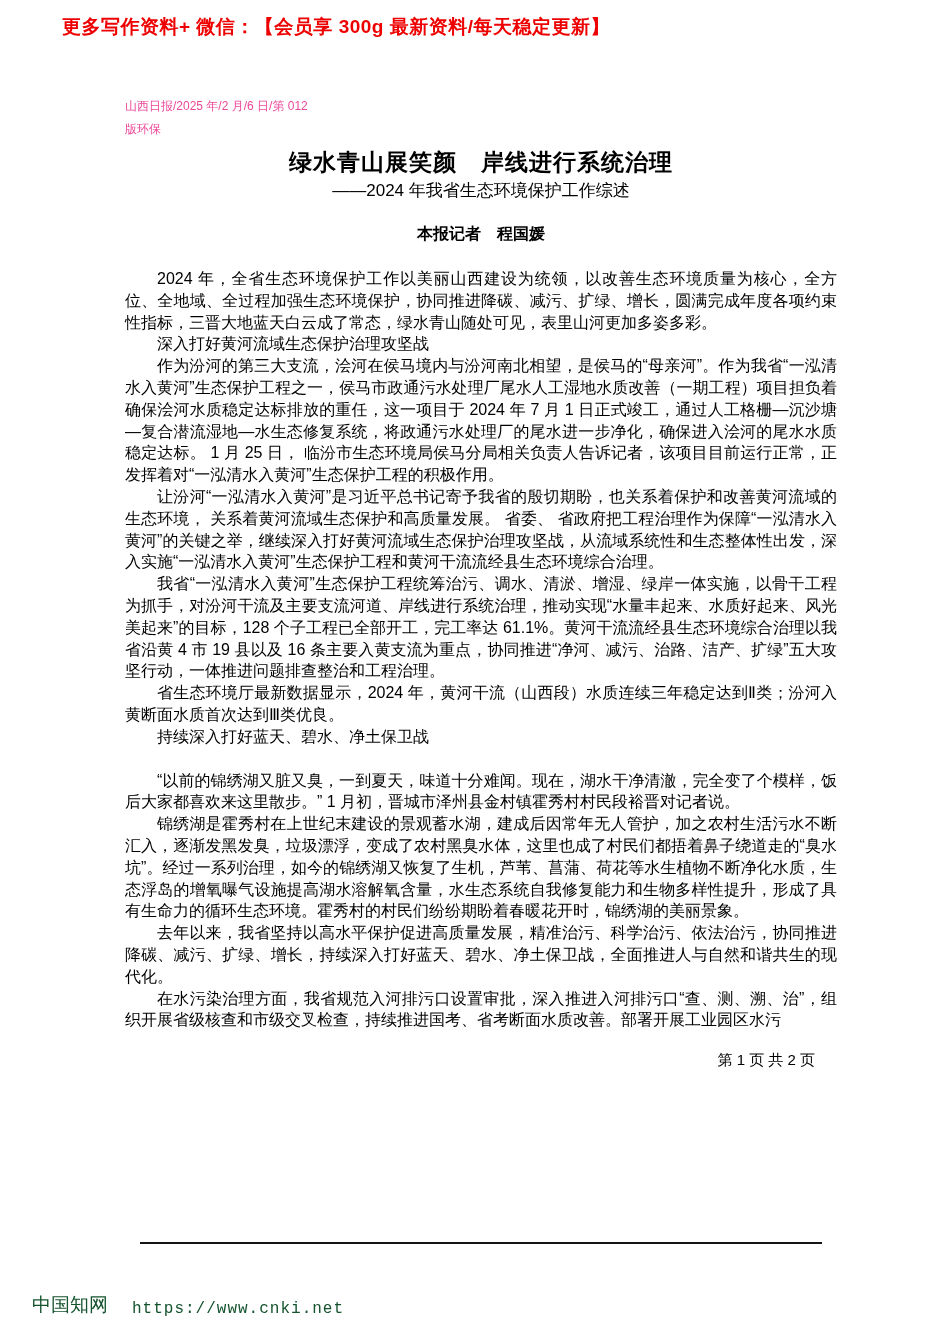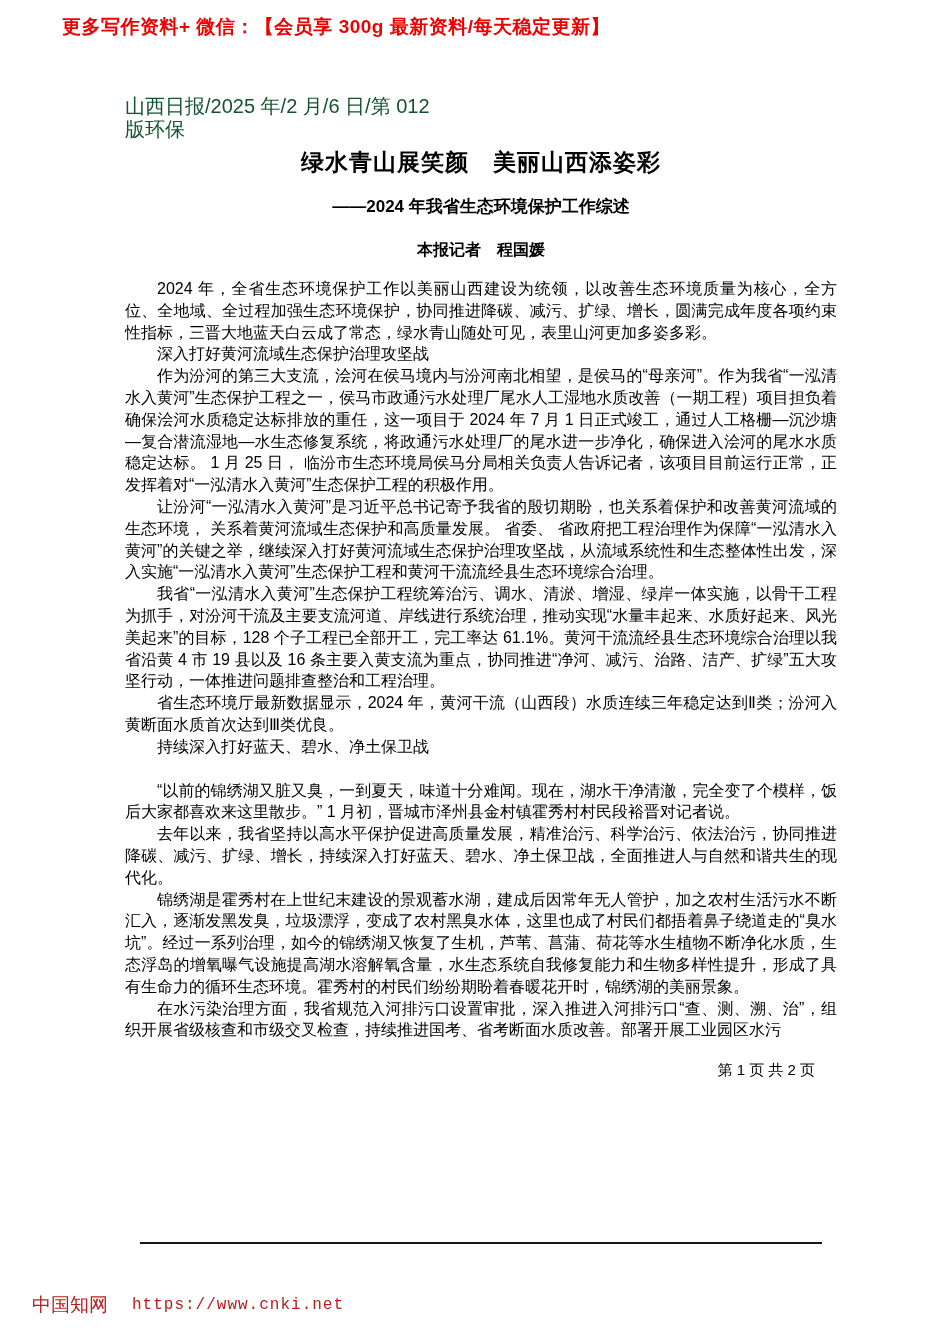--- a/index.html
+++ b/index.html
@@ -17,91 +17,91 @@
     position: absolute; left: 62px; top: 14px;
     font-size: 19px; font-weight: bold;
     letter-spacing: 0.5px;
     white-space: nowrap;
   }
 
   .content {
     position: absolute; left: 125px; top: 95px; width: 712px;
   }
   .citation-line {
-    font-size: 20px; line-height: 23px; color: #14532d;
+    font-size: 12px; line-height: 23px; color: #ec4899;
   }
   .article-title {
     font-size: 23px; font-weight: bold; text-align: center;
     margin: 6px 0 0 0; line-height: 30px;
     letter-spacing: 1px;
   }
   .article-subtitle {
-    font-size: 17px; font-weight: bold; text-align: center;
-    margin: 18px 0 0 0; line-height: 23px;
+    font-size: 17px; font-weight: normal; text-align: center;
+    margin: 2px 0 0 0; line-height: 23px;
   }
   .article-byline {
     font-size: 16px; font-weight: bold; text-align: center;
     margin-top: 22px; line-height: 20px;
   }
   .article-body {
-    margin-top: 18px;
+    margin-top: 24px;
     font-size: 16px; line-height: 21.8px;
     text-align: justify;
     word-break: break-all;
   }
   .para, .subhead { text-indent: 2em; margin: 0; }
   .spacer { height: 22px; }
 
   .page-indicator {
     text-align: right; font-size: 15px;
     margin-top: 20px; padding-right: 22px;
   }
 
   .footer-divider {
     position: absolute; left: 140px; top: 1242px;
     width: 682px; height: 0;
     border-top: 2px solid #151515;
   }
   .watermark {
     position: absolute; left: 32px; top: 1292px;
-    display: flex; align-items: center; gap: 24px;
-    color: #b91c1c;
+    display: flex; align-items: flex-end; gap: 24px;
+    color: #14532d;
   }
   .wm-brand { font-family: "Liberation Serif", serif; font-size: 19px; }
   .wm-url   { font-family: "Liberation Mono", monospace; font-size: 16px; letter-spacing: 1px; }
 </style>
 </head>
 <body>
 
 <div id="page">
 
   <div class="promo-banner" style="color: rgb(238, 0, 0);">更多写作资料+ 微信：【会员享 300g 最新资料/每天稳定更新】</div>
 
   <div class="content">
     <div class="citation-line">山西日报/2025 年/2 月/6 日/第 012</div>
     <div class="citation-line">版环保</div>
 
-    <h1 class="article-title">绿水青山展笑颜　美丽山西添姿彩</h1>
+    <h1 class="article-title">绿水青山展笑颜　岸线进行系统治理</h1>
 
     <h2 class="article-subtitle">——2024 年我省生态环境保护工作综述</h2>
 
     <div class="article-byline">本报记者　程国媛</div>
 
     <div class="article-body">
         <div class="para">2024 年，全省生态环境保护工作以美丽山西建设为统领，以改善生态环境质量为核心，全方位、全地域、全过程加强生态环境保护，协同推进降碳、减污、扩绿、增长，圆满完成年度各项约束性指标，三晋大地蓝天白云成了常态，绿水青山随处可见，表里山河更加多姿多彩。</div>
         <div class="subhead">深入打好黄河流域生态保护治理攻坚战</div>
         <div class="para">作为汾河的第三大支流，浍河在侯马境内与汾河南北相望，是侯马的“母亲河”。作为我省“一泓清水入黄河”生态保护工程之一，侯马市政通污水处理厂尾水人工湿地水质改善（一期工程）项目担负着确保浍河水质稳定达标排放的重任，这一项目于 2024 年 7 月 1 日正式竣工，通过人工格栅—沉沙塘—复合潜流湿地—水生态修复系统，将政通污水处理厂的尾水进一步净化，确保进入浍河的尾水水质稳定达标。 1 月 25 日， 临汾市生态环境局侯马分局相关负责人告诉记者，该项目目前运行正常，正发挥着对“一泓清水入黄河”生态保护工程的积极作用。</div>
         <div class="para">让汾河“一泓清水入黄河”是习近平总书记寄予我省的殷切期盼，也关系着保护和改善黄河流域的生态环境， 关系着黄河流域生态保护和高质量发展。 省委、 省政府把工程治理作为保障“一泓清水入黄河”的关键之举，继续深入打好黄河流域生态保护治理攻坚战，从流域系统性和生态整体性出发，深入实施“一泓清水入黄河”生态保护工程和黄河干流流经县生态环境综合治理。</div>
         <div class="para">我省“一泓清水入黄河”生态保护工程统筹治污、调水、清淤、增湿、绿岸一体实施，以骨干工程为抓手，对汾河干流及主要支流河道、岸线进行系统治理，推动实现“水量丰起来、水质好起来、风光美起来”的目标，128 个子工程已全部开工，完工率达 61.1%。黄河干流流经县生态环境综合治理以我省沿黄 4 市 19 县以及 16 条主要入黄支流为重点，协同推进“净河、减污、治路、洁产、扩绿”五大攻坚行动，一体推进问题排查整治和工程治理。</div>
         <div class="para">省生态环境厅最新数据显示，2024 年，黄河干流（山西段）水质连续三年稳定达到Ⅱ类；汾河入黄断面水质首次达到Ⅲ类优良。</div>
         <div class="subhead">持续深入打好蓝天、碧水、净土保卫战</div>
         <div class="spacer"></div>
         <div class="para">“以前的锦绣湖又脏又臭，一到夏天，味道十分难闻。现在，湖水干净清澈，完全变了个模样，饭后大家都喜欢来这里散步。” 1 月初，晋城市泽州县金村镇霍秀村村民段裕晋对记者说。</div>
+        <div class="para">锦绣湖是霍秀村在上世纪末建设的景观蓄水湖，建成后因常年无人管护，加之农村生活污水不断汇入，逐渐发黑发臭，垃圾漂浮，变成了农村黑臭水体，这里也成了村民们都捂着鼻子绕道走的“臭水坑”。经过一系列治理，如今的锦绣湖又恢复了生机，芦苇、菖蒲、荷花等水生植物不断净化水质，生态浮岛的增氧曝气设施提高湖水溶解氧含量，水生态系统自我修复能力和生物多样性提升，形成了具有生命力的循环生态环境。霍秀村的村民们纷纷期盼着春暖花开时，锦绣湖的美丽景象。</div>
         <div class="para">去年以来，我省坚持以高水平保护促进高质量发展，精准治污、科学治污、依法治污，协同推进降碳、减污、扩绿、增长，持续深入打好蓝天、碧水、净土保卫战，全面推进人与自然和谐共生的现代化。</div>
-        <div class="para">锦绣湖是霍秀村在上世纪末建设的景观蓄水湖，建成后因常年无人管护，加之农村生活污水不断汇入，逐渐发黑发臭，垃圾漂浮，变成了农村黑臭水体，这里也成了村民们都捂着鼻子绕道走的“臭水坑”。经过一系列治理，如今的锦绣湖又恢复了生机，芦苇、菖蒲、荷花等水生植物不断净化水质，生态浮岛的增氧曝气设施提高湖水溶解氧含量，水生态系统自我修复能力和生物多样性提升，形成了具有生命力的循环生态环境。霍秀村的村民们纷纷期盼着春暖花开时，锦绣湖的美丽景象。</div>
         <div class="para">在水污染治理方面，我省规范入河排污口设置审批，深入推进入河排污口“查、测、溯、治”，组织开展省级核查和市级交叉检查，持续推进国考、省考断面水质改善。部署开展工业园区水污</div>
       </div>
 
     <div class="page-indicator">第 1 页 共 2 页</div>
   </div>
 
   <div class="footer-divider"></div>
 
   <div class="watermark">
     <span class="wm-brand">中国知网</span>

